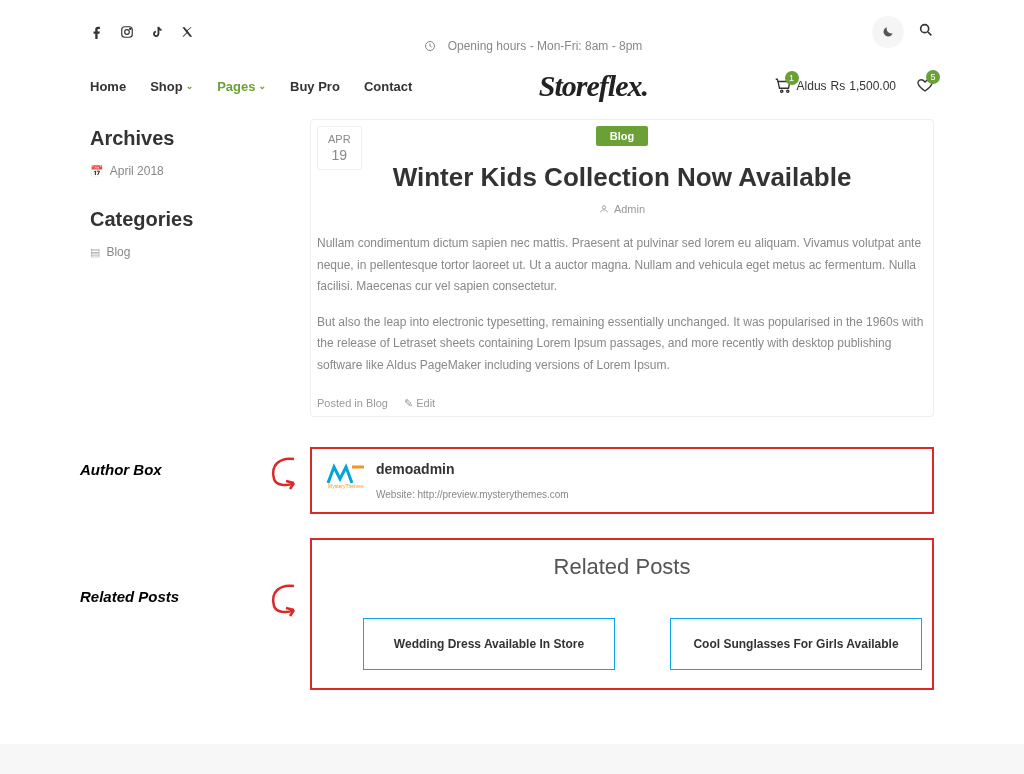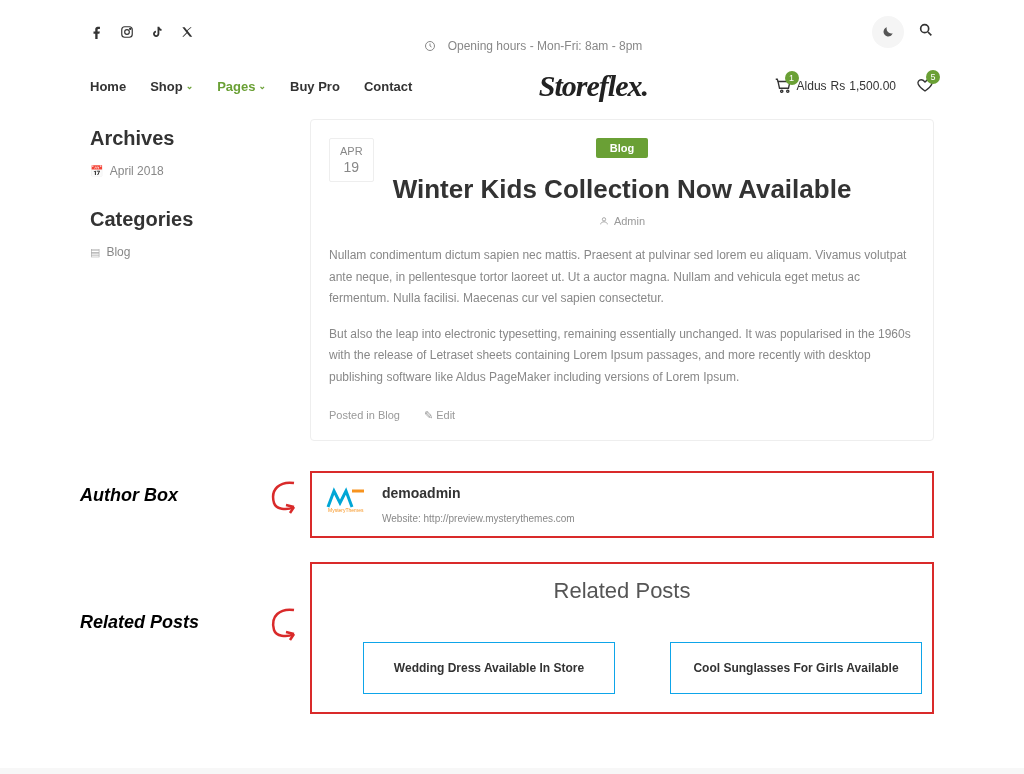--- a/index.html
+++ b/index.html
@@ -29,37 +29,37 @@
 .wishlist-wrap .badge { left: 10px; }
 
 
 .main-wrap { display: flex; padding: 0 90px; gap: 40px; }
 .sidebar { width: 180px; flex-shrink: 0; padding-top: 8px; }
 .sidebar h3 { font-size: 20px; font-weight: 600; color: #333; margin-bottom: 14px; }
 .sidebar-item { color: #888; font-size: 12px; display: flex; align-items: center; gap: 6px; cursor: pointer; margin-bottom: 30px; }
 .sidebar-icon { font-size: 11px; color: #aaa; }
 
 .content { flex: 1; }
-.article-card { border: 1px solid #eee; border-radius: 4px; padding: 18px; margin-bottom: 30px; }
+.article-card { border: 1px solid #eee; border-radius: 4px; padding: 6px; margin-bottom: 30px; }
 .article-header { position: relative; text-align: center; margin-bottom: 18px; }
 .date-box { position: absolute; left: 0; top: 0; border: 1px solid #eee; padding: 6px 10px; text-align: center; font-size: 11px; color: #888; border-radius: 2px; }
 .date-box .day { display: block; font-size: 14px; margin-top: 2px; }
 .blog-badge { display: inline-block; background: #6aa035; color: #fff; font-size: 11px; font-weight: 600; padding: 4px 14px; border-radius: 2px; margin-bottom: 16px; }
 .article-title { font-size: 26px; font-weight: 700; color: #333; margin-bottom: 10px; }
 .article-meta { color: #999; font-size: 11px; display: flex; align-items: center; justify-content: center; gap: 5px; }
 .article-body p { color: #888; font-size: 12px; line-height: 1.8; margin-bottom: 14px; }
-.article-footer { color: #999; font-size: 11px; margin-top: 20px; display: flex; gap: 24px; }
+.article-footer { color: #999; font-size: 11px; margin-top: 20px; display: flex; gap: 16px; }
 
 
 .annotation-row { position: relative; margin-bottom: 24px; }
-.annotation-label { position: absolute; left: -230px; font-weight: 800; font-style: italic; font-size: 18px; color: #000; white-space: nowrap; }
+.annotation-label { position: absolute; left: -230px; font-weight: 800; font-style: italic; font-size: 15px; color: #000; white-space: nowrap; }
 .annotation-arrow { position: absolute; left: -50px; width: 44px; height: 40px; }
 .red-box { border: 2px solid #d92a2a; padding: 12px 14px; }
 
-.author-box { display: flex; align-items: flex-start; gap: 16px; }
+.author-box { display: flex; align-items: flex-start; gap: 10px; }
 .author-logo { width: 40px; height: 28px; }
 .author-name { font-weight: 700; color: #333; font-size: 14px; margin-bottom: 12px; }
 .author-website { color: #888; font-size: 10px; }
 .author-website a { color: #888; text-decoration: none; }
 
 .related-posts { text-align: center; padding: 14px 10px 18px; }
 .related-title { font-size: 22px; font-weight: 300; color: #555; margin-bottom: 38px; }
 .related-grid { display: flex; gap: 14px; }
 .related-item { flex: 1; border: 1px solid #0ea5e9; padding: 18px 15px; font-size: 12px; font-weight: 700; color: #333; margin-left: 41px; }
 

